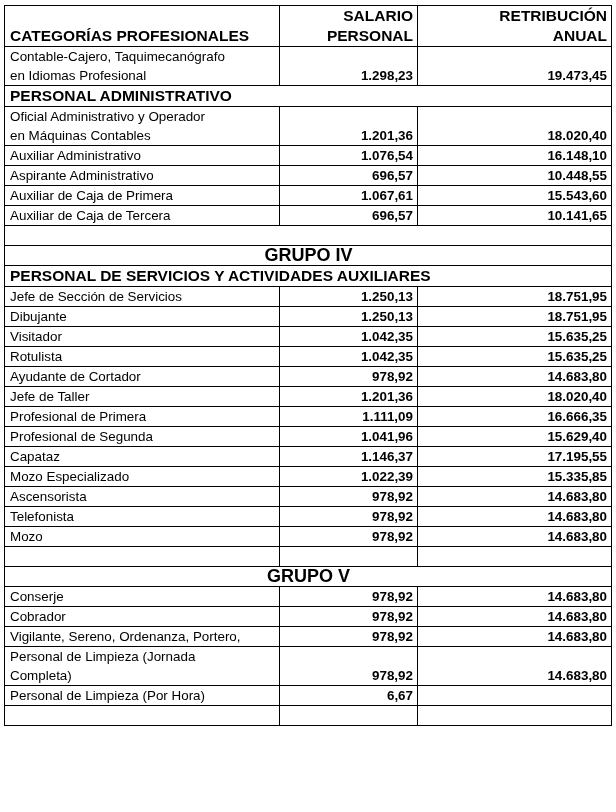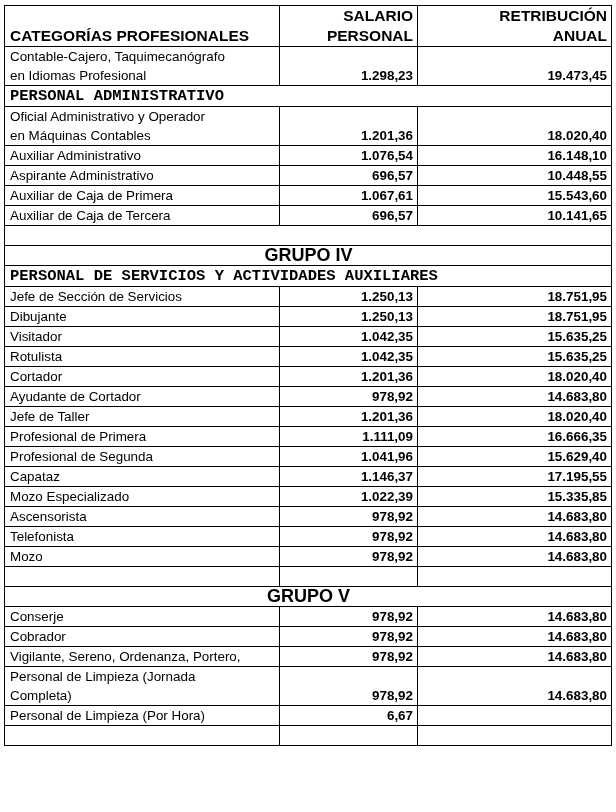--- a/index.html
+++ b/index.html
@@ -22,21 +22,21 @@
     overflow: hidden;
   }
   col.c1 { width: 275px; }
   col.c2 { width: 138px; }
   col.c3 { width: 194px; }
   tr.hdr td { height: 40px; font-weight: bold; font-size: 15.5px; line-height: 20px; }
   tr.hdr td.num-h { text-align: right; }
   tr.r1 td { height: 19px; }
   tr.r2 td { height: 38px; }
   tr.r2 td.lbl { white-space: normal; line-height: 19px; }
-  tr.sec td { height: 20px; font-weight: bold; font-size: 15.5px; line-height: 20px; font-family: Liberation Mono, monospace; }
+  tr.sec td { height: 20px; font-weight: bold; font-size: 15.5px; line-height: 20px; }
   tr.grp td { height: 19px; font-weight: bold; font-size: 18px; text-align: center; }
   tr.blank td { height: 19px; }
   td.num { text-align: right; font-weight: bold; }
 </style>
 </head>
 <body>
 
 <table class="sal">
   <colgroup>
       <col class="c1">
@@ -111,25 +111,20 @@
       <td>Visitador</td>
       <td class="num">1.042,35</td>
       <td class="num">15.635,25</td>
     </tr>
     <tr class="r1">
       <td>Rotulista</td>
       <td class="num">1.042,35</td>
       <td class="num">15.635,25</td>
     </tr>
     <tr class="r1">
-      <td>Cortador</td>
-      <td class="num">1.201,36</td>
-      <td class="num">18.020,40</td>
-    </tr>
-    <tr class="r1">
       <td>Ayudante de Cortador</td>
       <td class="num">978,92</td>
       <td class="num">14.683,80</td>
     </tr>
     <tr class="r1">
       <td>Jefe de Taller</td>
       <td class="num">1.201,36</td>
       <td class="num">18.020,40</td>
     </tr>
     <tr class="r1">

